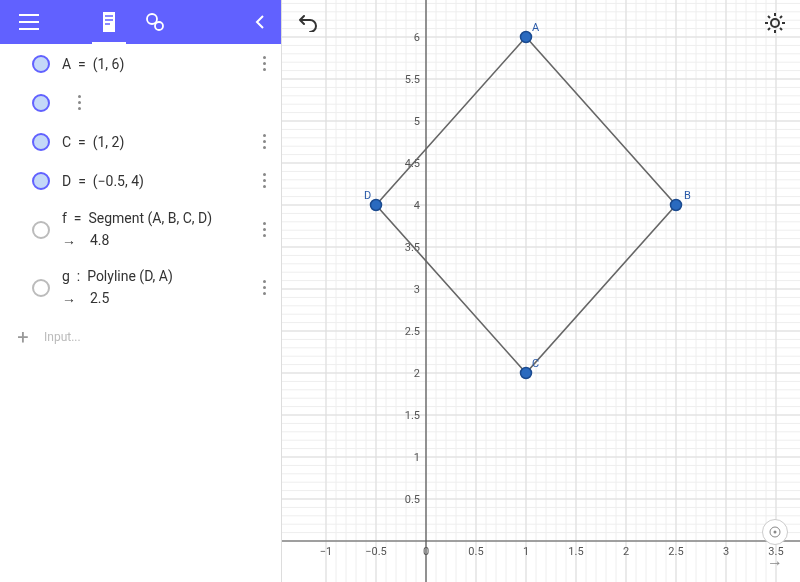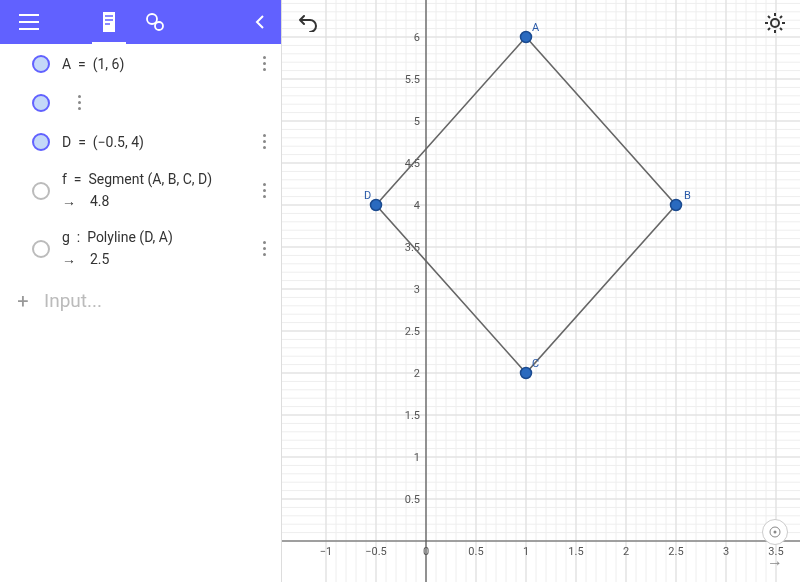--- a/index.html
+++ b/index.html
@@ -21,21 +21,21 @@
 .item .body { flex:1; display:flex; flex-direction:column; gap:6px; }
 .item .row1 { display:flex; align-items:center; gap:6px; }
 .item .label { white-space:pre; }
 .item .menu { width:34px; display:flex; align-items:center; justify-content:center; color:#888; cursor:pointer; }
 .dots { display:flex; flex-direction:column; gap:3px; }
 .dots span { width:3px; height:3px; border-radius:50%; background:#888; }
 .subrow { display:flex; align-items:center; gap:14px; padding-left:0; color:#333; font-size:14px; }
 .subrow .arrow { font-size:14px; color:#333; }
 .input-row { display:flex; align-items:center; gap:12px; padding:12px 14px; }
 .plus { width:18px; height:18px; display:flex; align-items:center; justify-content:center; color:#999; font-size:20px; }
-.input-placeholder { color:#bbb; font-size:19px; }
+.input-placeholder { color:#bbb; font-size:12px; }
 
 
 .canvas { flex:1; position:relative; background:#fff; }
 .undo { position:absolute; top:12px; left:14px; cursor:pointer; color:#333; z-index:5; }
 .gear { position:absolute; top:12px; right:14px; cursor:pointer; color:#333; z-index:5; }
 .recenterbox { position:absolute; bottom:12px; right:12px; display:flex; flex-direction:column; gap:6px; align-items:center; z-index:5;}
 .round-btn { width:26px; height:26px; border:1px solid #ccc; border-radius:50%; display:flex; align-items:center; justify-content:center; background:#fff; cursor:pointer; font-size:14px; color:#555;}
 svg.graph { position:absolute; inset:0; width:100%; height:100%; }
 .axis-label { font-size:11px; fill:#555; font-family:inherit; }
 .point-label { font-size:11px; fill:#2a5aa8; font-family:inherit; }
@@ -89,20 +89,35 @@
         <div class="menu">
             <div class="dots">
               <span></span>
               <span></span>
               <span></span>
             </div>
           </div>
       </div>
       <div class="item">
         <div class="toggle on"></div>
+        <div class="menu">
+            <div class="dots">
+              <span></span>
+              <span></span>
+              <span></span>
+            </div>
+          </div>
+      </div>
+      <div class="item">
+        <div class="toggle on"></div>
+        <div class="body">
+            <div class="row1">
+              <span class="label">C  =  (1, 2)</span>
+            </div>
+          </div>
         <div class="menu">
             <div class="dots">
               <span></span>
               <span></span>
               <span></span>
             </div>
           </div>
       </div>
       <div class="item">
         <div class="toggle on"></div>

